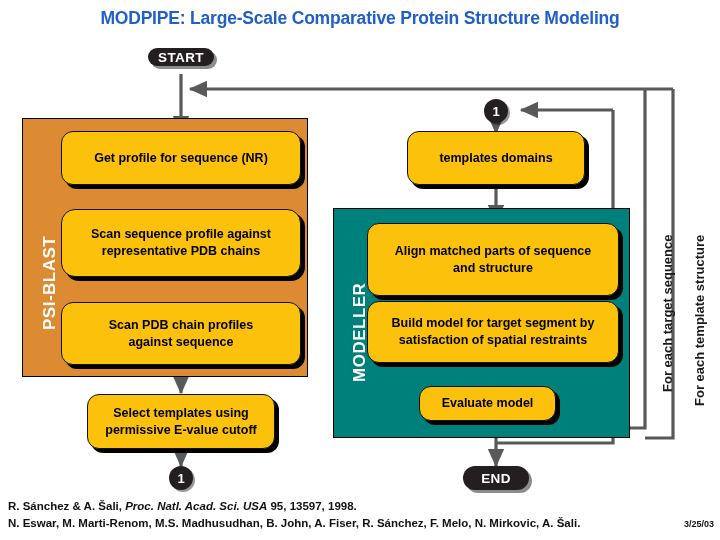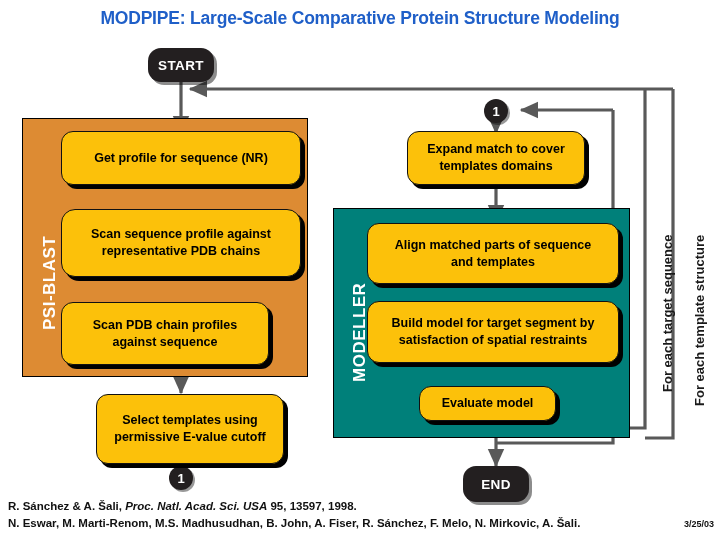--- a/index.html
+++ b/index.html
@@ -188,62 +188,61 @@
 
   <div class="panel panel-psiblast"></div>
   <div class="vlabel vlabel-psiblast">PSI-BLAST</div>
 
   <div class="panel panel-modeller"></div>
   <div class="vlabel vlabel-modeller">MODELLER</div>
 
   <div class="rlabel rlabel-target">For each target sequence</div>
   <div class="rlabel rlabel-template">For each template structure</div>
 
-  <div class="term" style="left:148px;top:48px;width:66px;height:34px;">START</div>
-  <div class="term" style="left:463px;top:466px;width:66px;height:36px;">END</div>
+  <div class="term" style="left:148px;top:48px;width:66px;height:18px;">START</div>
+  <div class="term" style="left:463px;top:466px;width:66px;height:24px;">END</div>
 
   <div class="conn" style="left:484px;top:99px;">1</div>
   <div class="conn" style="left:169px;top:466px;">1</div>
 
   <div class="pbox" style="left:61px;top:131px;width:240px;height:54px;">
     <span>Get profile for sequence (NR)</span>
   </div>
 
   <div class="pbox" style="left:61px;top:209px;width:240px;height:68px;border-radius:14px;">
     <div>
       <span>Scan sequence profile against</span>
       <span>representative PDB chains</span>
     </div>
   </div>
 
-  <div class="pbox" style="left:61px;top:302px;width:208px;height:63px;">
+  <div class="pbox" style="left:61px;top:302px;width:240px;height:63px;">
     <div>
       <span>Scan PDB chain profiles</span>
       <span>against sequence</span>
     </div>
   </div>
 
-  <div class="pbox" style="left:96px;top:394px;width:188px;height:70px;">
+  <div class="pbox" style="left:87px;top:394px;width:188px;height:55px;">
     <div>
       <span>Select templates using</span>
       <span>permissive E-value cutoff</span>
     </div>
   </div>
 
   <div class="pbox" style="left:407px;top:131px;width:178px;height:54px;">
     <div>
-      <span>Expand match to cover</span>
       <span>templates domains</span>
     </div>
   </div>
 
-  <div class="pbox" style="left:367px;top:223px;width:252px;height:61px;">
+  <div class="pbox" style="left:367px;top:223px;width:252px;height:73px;">
     <div>
       <span>Align matched parts of sequence</span>
-      <span>and templates</span>
+      <span>and structure</span>
     </div>
   </div>
 
   <div class="pbox" style="left:367px;top:301px;width:252px;height:62px;">
     <div>
       <span>Build model for target segment by</span>
       <span>satisfaction of spatial restraints</span>
     </div>
   </div>
 

